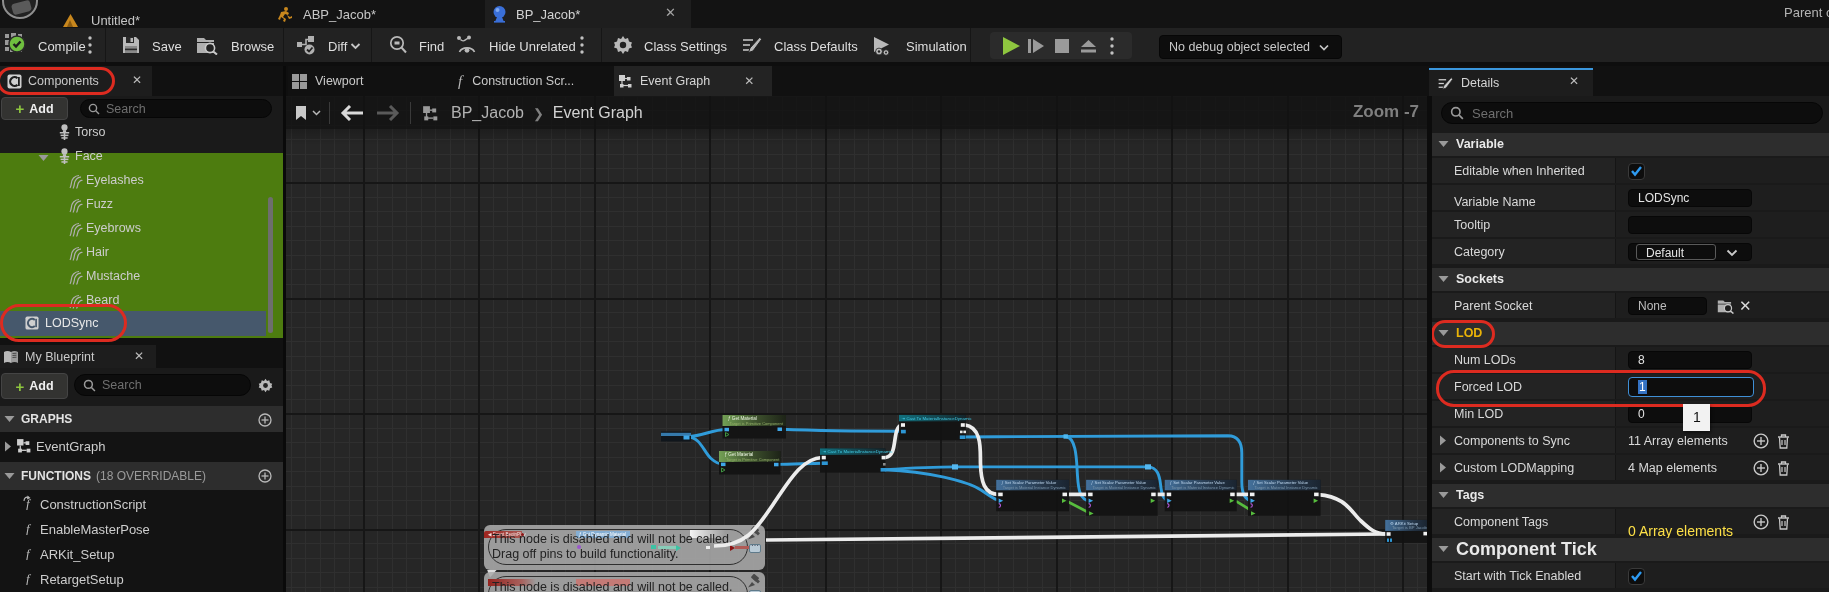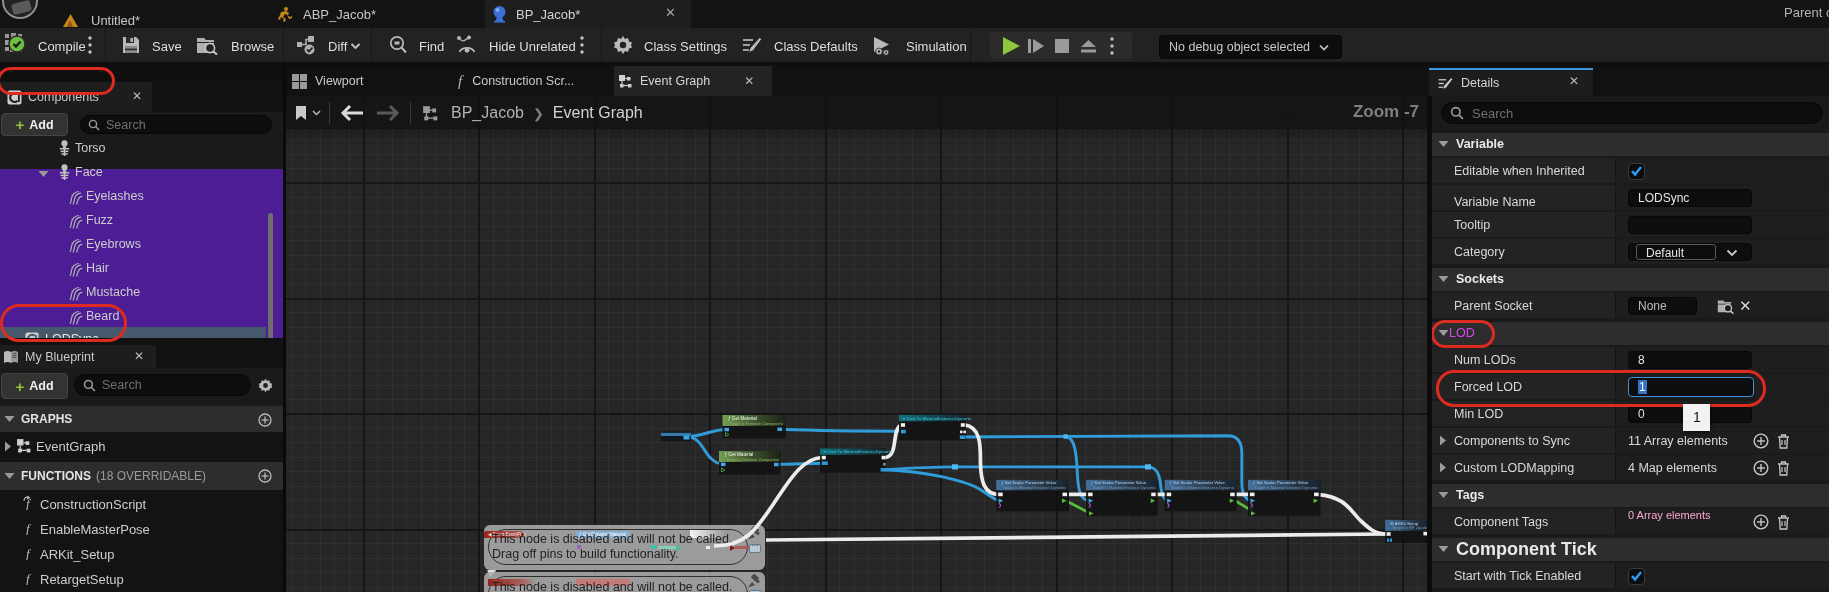--- a/index.html
+++ b/index.html
@@ -177,21 +177,21 @@
 </div>
 <div class="abs row inp" style="left:1159px;top:35px;width:183px;height:24px;border-radius:4px">
   <span style="color:#c9c9c9;font-size:12.5px">No debug object selected</span>
   <svg style="margin-left:9px" width="10" height="7" viewBox="0 0 10 7">
       <path d="M1 1.5 L5 5.5 L9 1.5" stroke="#c6c6c6" stroke-width="1.7" fill="none"></path>
     </svg>
 </div>
 
 <div class="abs" style="left:0;top:62px;width:1829px;height:4px;background:#0e0e0e"></div>
 
-<div class="abs" style="left:0;top:82px;width:283px;height:272px;background:#4c1d95">
+<div class="abs" style="left:0;top:66px;width:283px;height:272px;background:#4d7c0f">
   <div class="abs" style="left:0;top:0;width:283px;height:30px;background:#111111"></div>
   <div class="abs row" style="left:0;top:0;width:152px;height:30px;background:#1d1d1d">
     <svg style="margin-left:7px" width="15" height="15" viewBox="0 0 15 15">
         <rect x="0.5" y="0.5" width="14" height="14" rx="2" fill="#cfcfcf"></rect>
         <path d="M10.5 4.2 A4.4 4.4 0 1 0 10.5 10.8" stroke="#1d1d1d" stroke-width="2.2" fill="none"></path>
         <rect x="11" y="3" width="1.8" height="9" fill="#1d1d1d"></rect>
       </svg>
     <span class="ptab" style="margin-left:6px">Components</span>
     <span style="position:absolute;left:132px;top:7px;color:#bdbdbd;font-size:12px">✕</span>
   </div>
@@ -898,33 +898,33 @@
       <div class="hdr abs" style="left:0;top:137px;width:400px;height:23px;background:#2d2d2d">
         <svg style="margin-left:9px" width="11" height="8" viewBox="0 0 11 8">
           <path d="M0.5 1 L10.5 1 L5.5 7 Z" fill="#9a9a9a"></path>
         </svg>
         <span style="margin-left:7px;font-size:12.5px;font-weight:bold;color:#e9e9e9">Sockets</span>
       </div>
       <div class="abs" style="left:3px;top:162px;width:397px;height:25px;background:#232323"></div>
       <div class="abs" style="left:186px;top:162px;width:1px;height:25px;background:#151515"></div>
       <div class="abs" style="left:187px;top:162px;width:213px;height:25px;background:#1e1e1e"></div>
       <span class="abs" style="left:25px;top:168px;font-size:12.5px;color:#d9d9d9">Parent Socket</span>
-      <div class="inp abs" style="left:199px;top:166px;width:69px;height:18px;color:#bdbdbd">None</div>
+      <div class="inp abs" style="left:199px;top:166px;width:79px;height:18px;color:#bdbdbd">None</div>
       <svg class="abs" style="left:288px;top:167px" width="18" height="16" viewBox="0 0 23 20">
         <path d="M1 3 h7 l2 2 h8 v2 h-17 z" fill="#b0b0b0"></path>
         <path d="M1 8 h17 v10 h-17 z" fill="#b0b0b0"></path>
         <circle cx="14" cy="13" r="4.6" fill="#1e1e1e" stroke="#c9c9c9" stroke-width="1.6"></circle>
         <line x1="17.3" y1="16.4" x2="21" y2="19.6" stroke="#c9c9c9" stroke-width="2"></line>
       </svg>
       <span class="abs" style="left:310px;top:166px;font-size:15px;color:#d9d9d9">✕</span>
       <div class="hdr abs" style="left:0;top:191px;width:400px;height:23px;background:#2d2d2d">
         <svg style="margin-left:9px" width="11" height="8" viewBox="0 0 11 8">
           <path d="M0.5 1 L10.5 1 L5.5 7 Z" fill="#9a9a9a"></path>
         </svg>
-        <span style="font-size:12.5px;font-weight:normal;color:#d946ef">LOD</span>
+        <span style="margin-left:7px;font-size:12.5px;font-weight:bold;color:#eab308">LOD</span>
       </div>
       <div class="abs" style="left:3px;top:216px;width:397px;height:25px;background:#232323"></div>
       <div class="abs" style="left:186px;top:216px;width:1px;height:25px;background:#151515"></div>
       <div class="abs" style="left:187px;top:216px;width:213px;height:25px;background:#1e1e1e"></div>
       <span class="abs" style="left:25px;top:222px;font-size:12.5px;color:#d9d9d9">Num LODs</span>
       <div class="inp abs" style="left:199px;top:220px;width:124px;height:18px">8</div>
       <div class="abs" style="left:3px;top:243px;width:397px;height:25px;background:#232323"></div>
       <div class="abs" style="left:186px;top:243px;width:1px;height:25px;background:#151515"></div>
       <div class="abs" style="left:187px;top:243px;width:213px;height:25px;background:#1e1e1e"></div>
       <span class="abs" style="left:25px;top:249px;font-size:12.5px;color:#d9d9d9">Forced LOD</span>
@@ -977,21 +977,21 @@
       <div class="hdr abs" style="left:0;top:353px;width:400px;height:23px;background:#2d2d2d">
         <svg style="margin-left:9px" width="11" height="8" viewBox="0 0 11 8">
           <path d="M0.5 1 L10.5 1 L5.5 7 Z" fill="#9a9a9a"></path>
         </svg>
         <span style="margin-left:7px;font-size:12.5px;font-weight:bold;color:#e9e9e9">Tags</span>
       </div>
       <div class="abs" style="left:3px;top:378px;width:397px;height:25px;background:#232323"></div>
       <div class="abs" style="left:186px;top:378px;width:1px;height:25px;background:#151515"></div>
       <div class="abs" style="left:187px;top:378px;width:213px;height:25px;background:#1e1e1e"></div>
       <span class="abs" style="left:25px;top:384px;font-size:12.5px;color:#d9d9d9">Component Tags</span>
-      <span class="abs" style="left:199px;top:378px;font-size:11px;color:#f9a8d4">0 Array elements</span>
+      <span class="abs" style="left:199px;top:392px;font-size:14px;color:#fde047">0 Array elements</span>
       <svg class="abs" style="left:324px;top:383px" width="16" height="16" viewBox="0 0 14 14">
         <circle cx="7" cy="7" r="6" fill="none" stroke="#c9c9c9" stroke-width="1.2"></circle>
         <line x1="7" y1="3.5" x2="7" y2="10.5" stroke="#c9c9c9" stroke-width="1.2"></line>
         <line x1="3.5" y1="7" x2="10.5" y2="7" stroke="#c9c9c9" stroke-width="1.2"></line>
       </svg>
       <svg class="abs" style="left:347px;top:383px" width="15" height="16" viewBox="0 0 15 16">
         <path d="M2 4 h11" stroke="#c9c9c9" stroke-width="1.4"></path>
         <path d="M5.5 4 v-2 h4 v2" stroke="#c9c9c9" stroke-width="1.3" fill="none"></path>
         <path d="M3.5 4.5 L4.2 15 h6.6 L11.5 4.5" stroke="#c9c9c9" stroke-width="1.3" fill="none"></path>
         <path d="M6 7 v5 M9 7 v5" stroke="#c9c9c9" stroke-width="1.2"></path>

